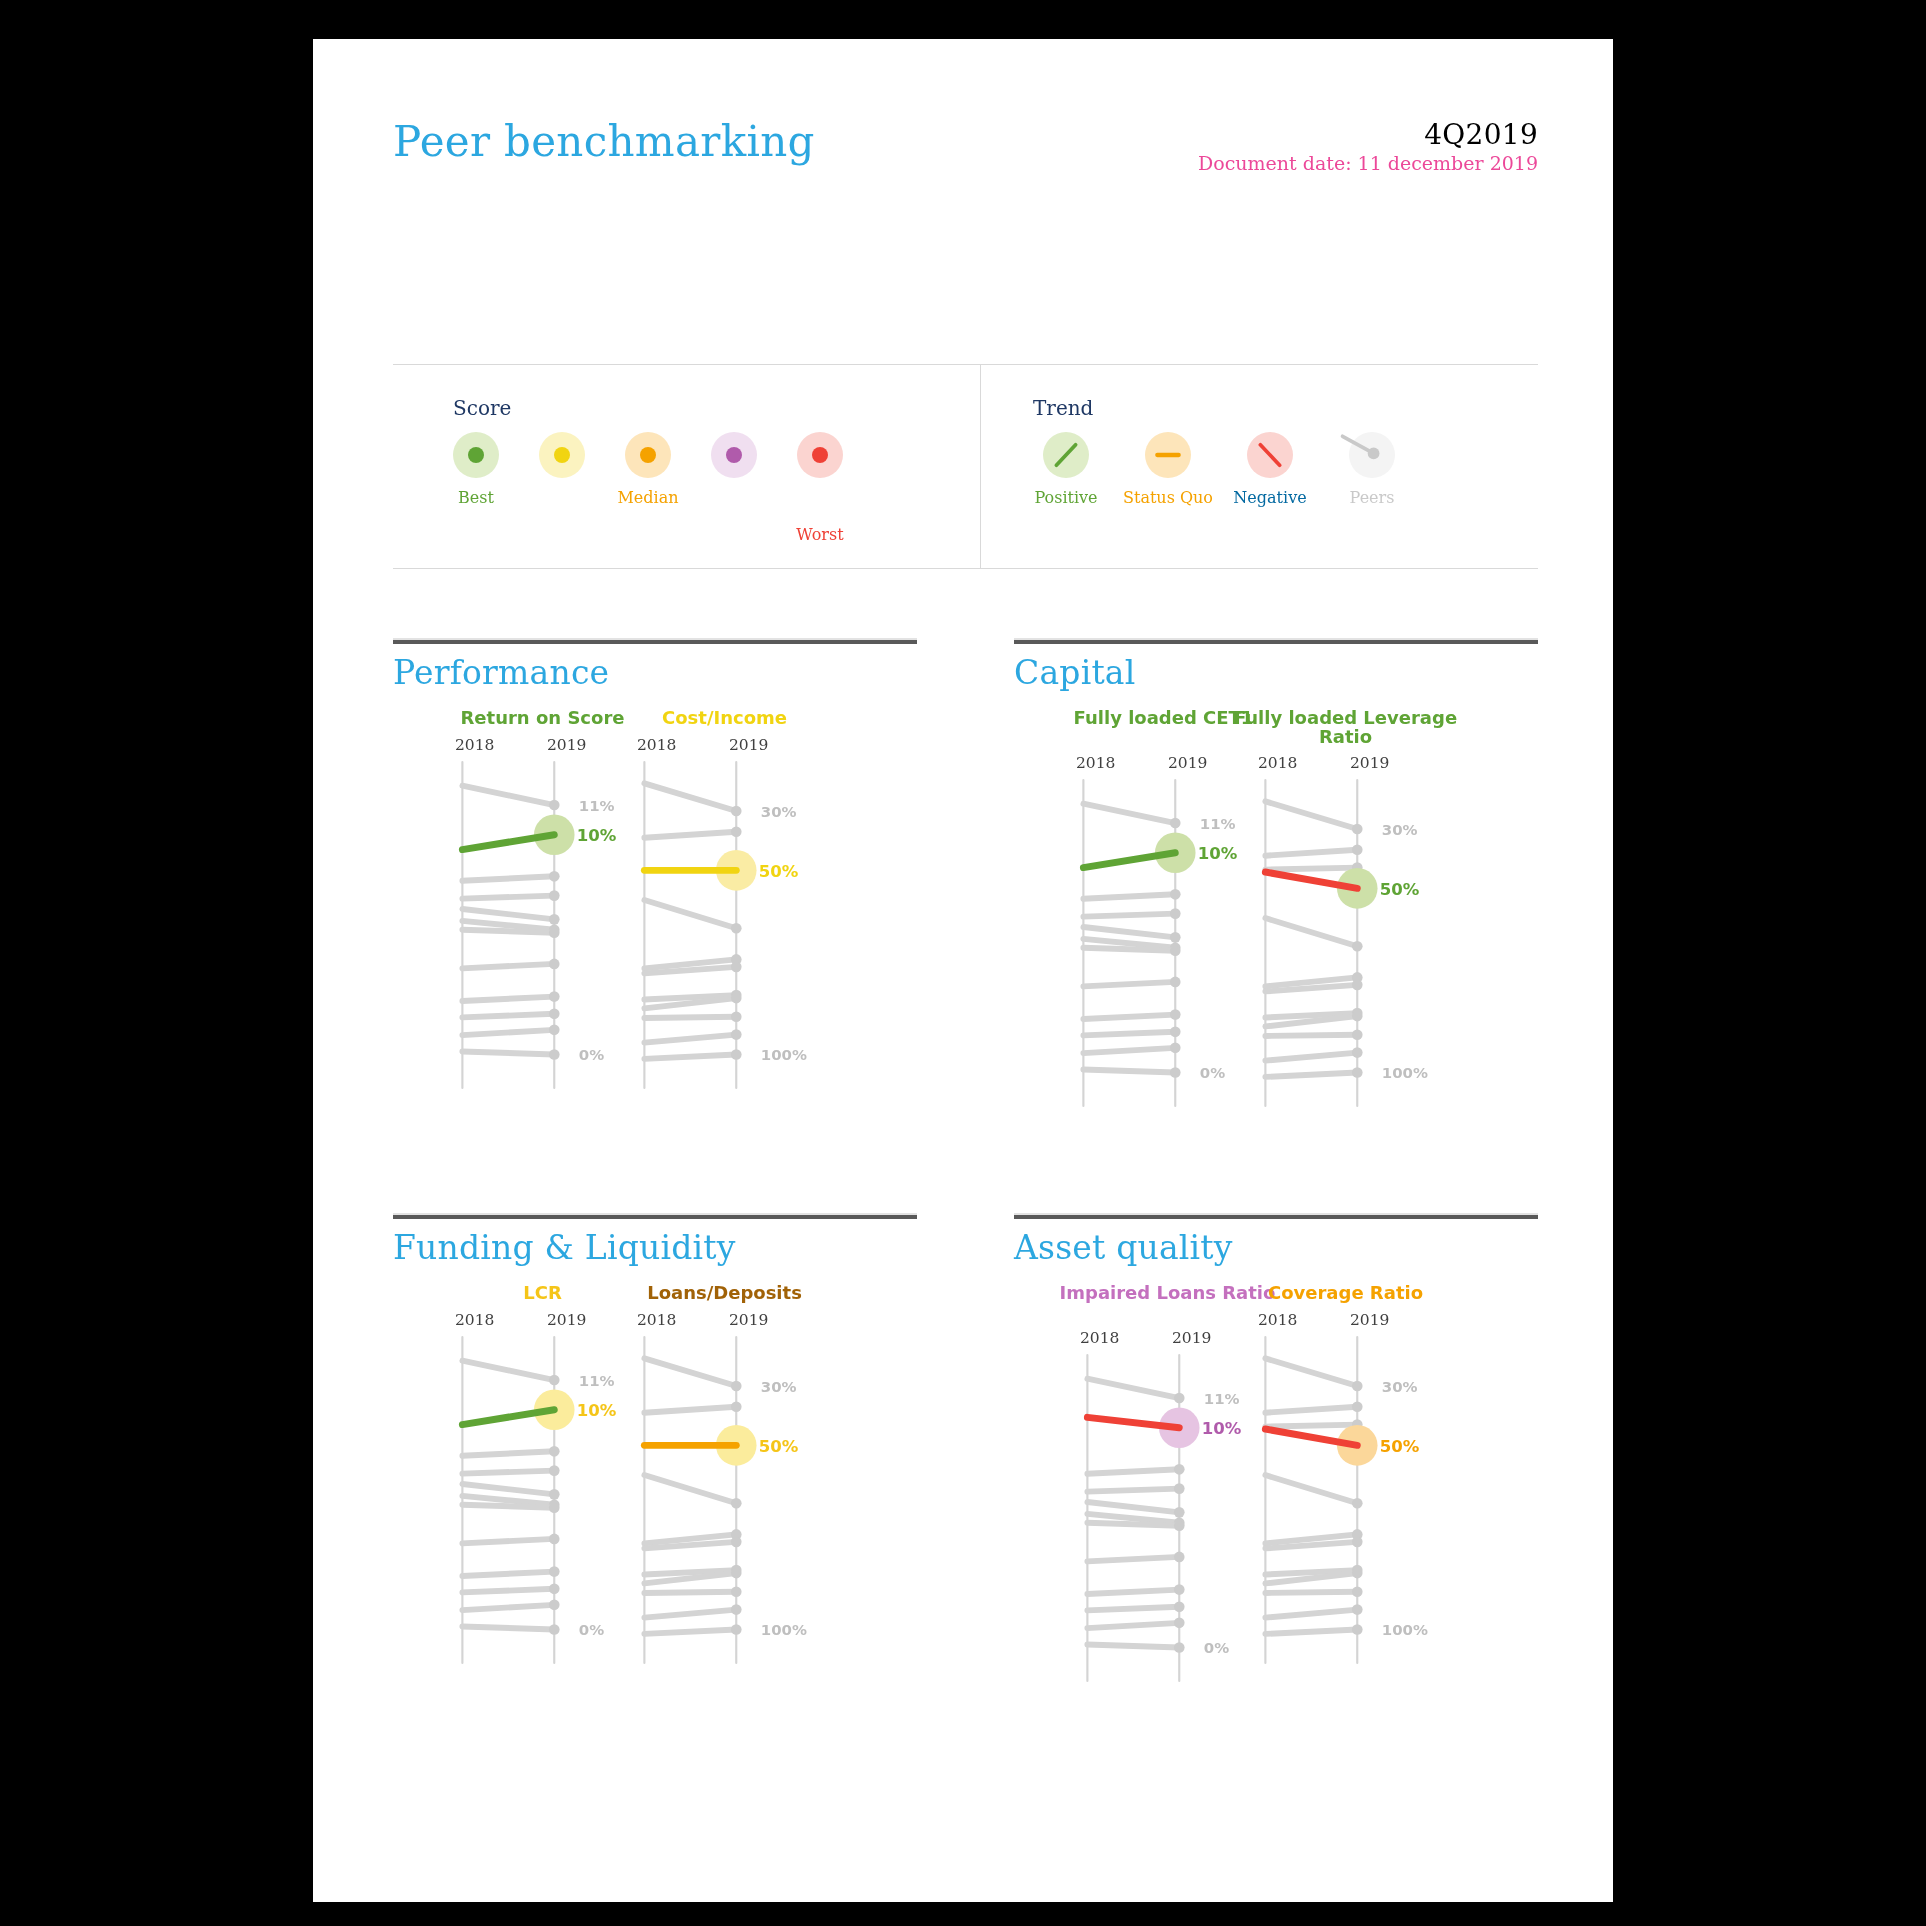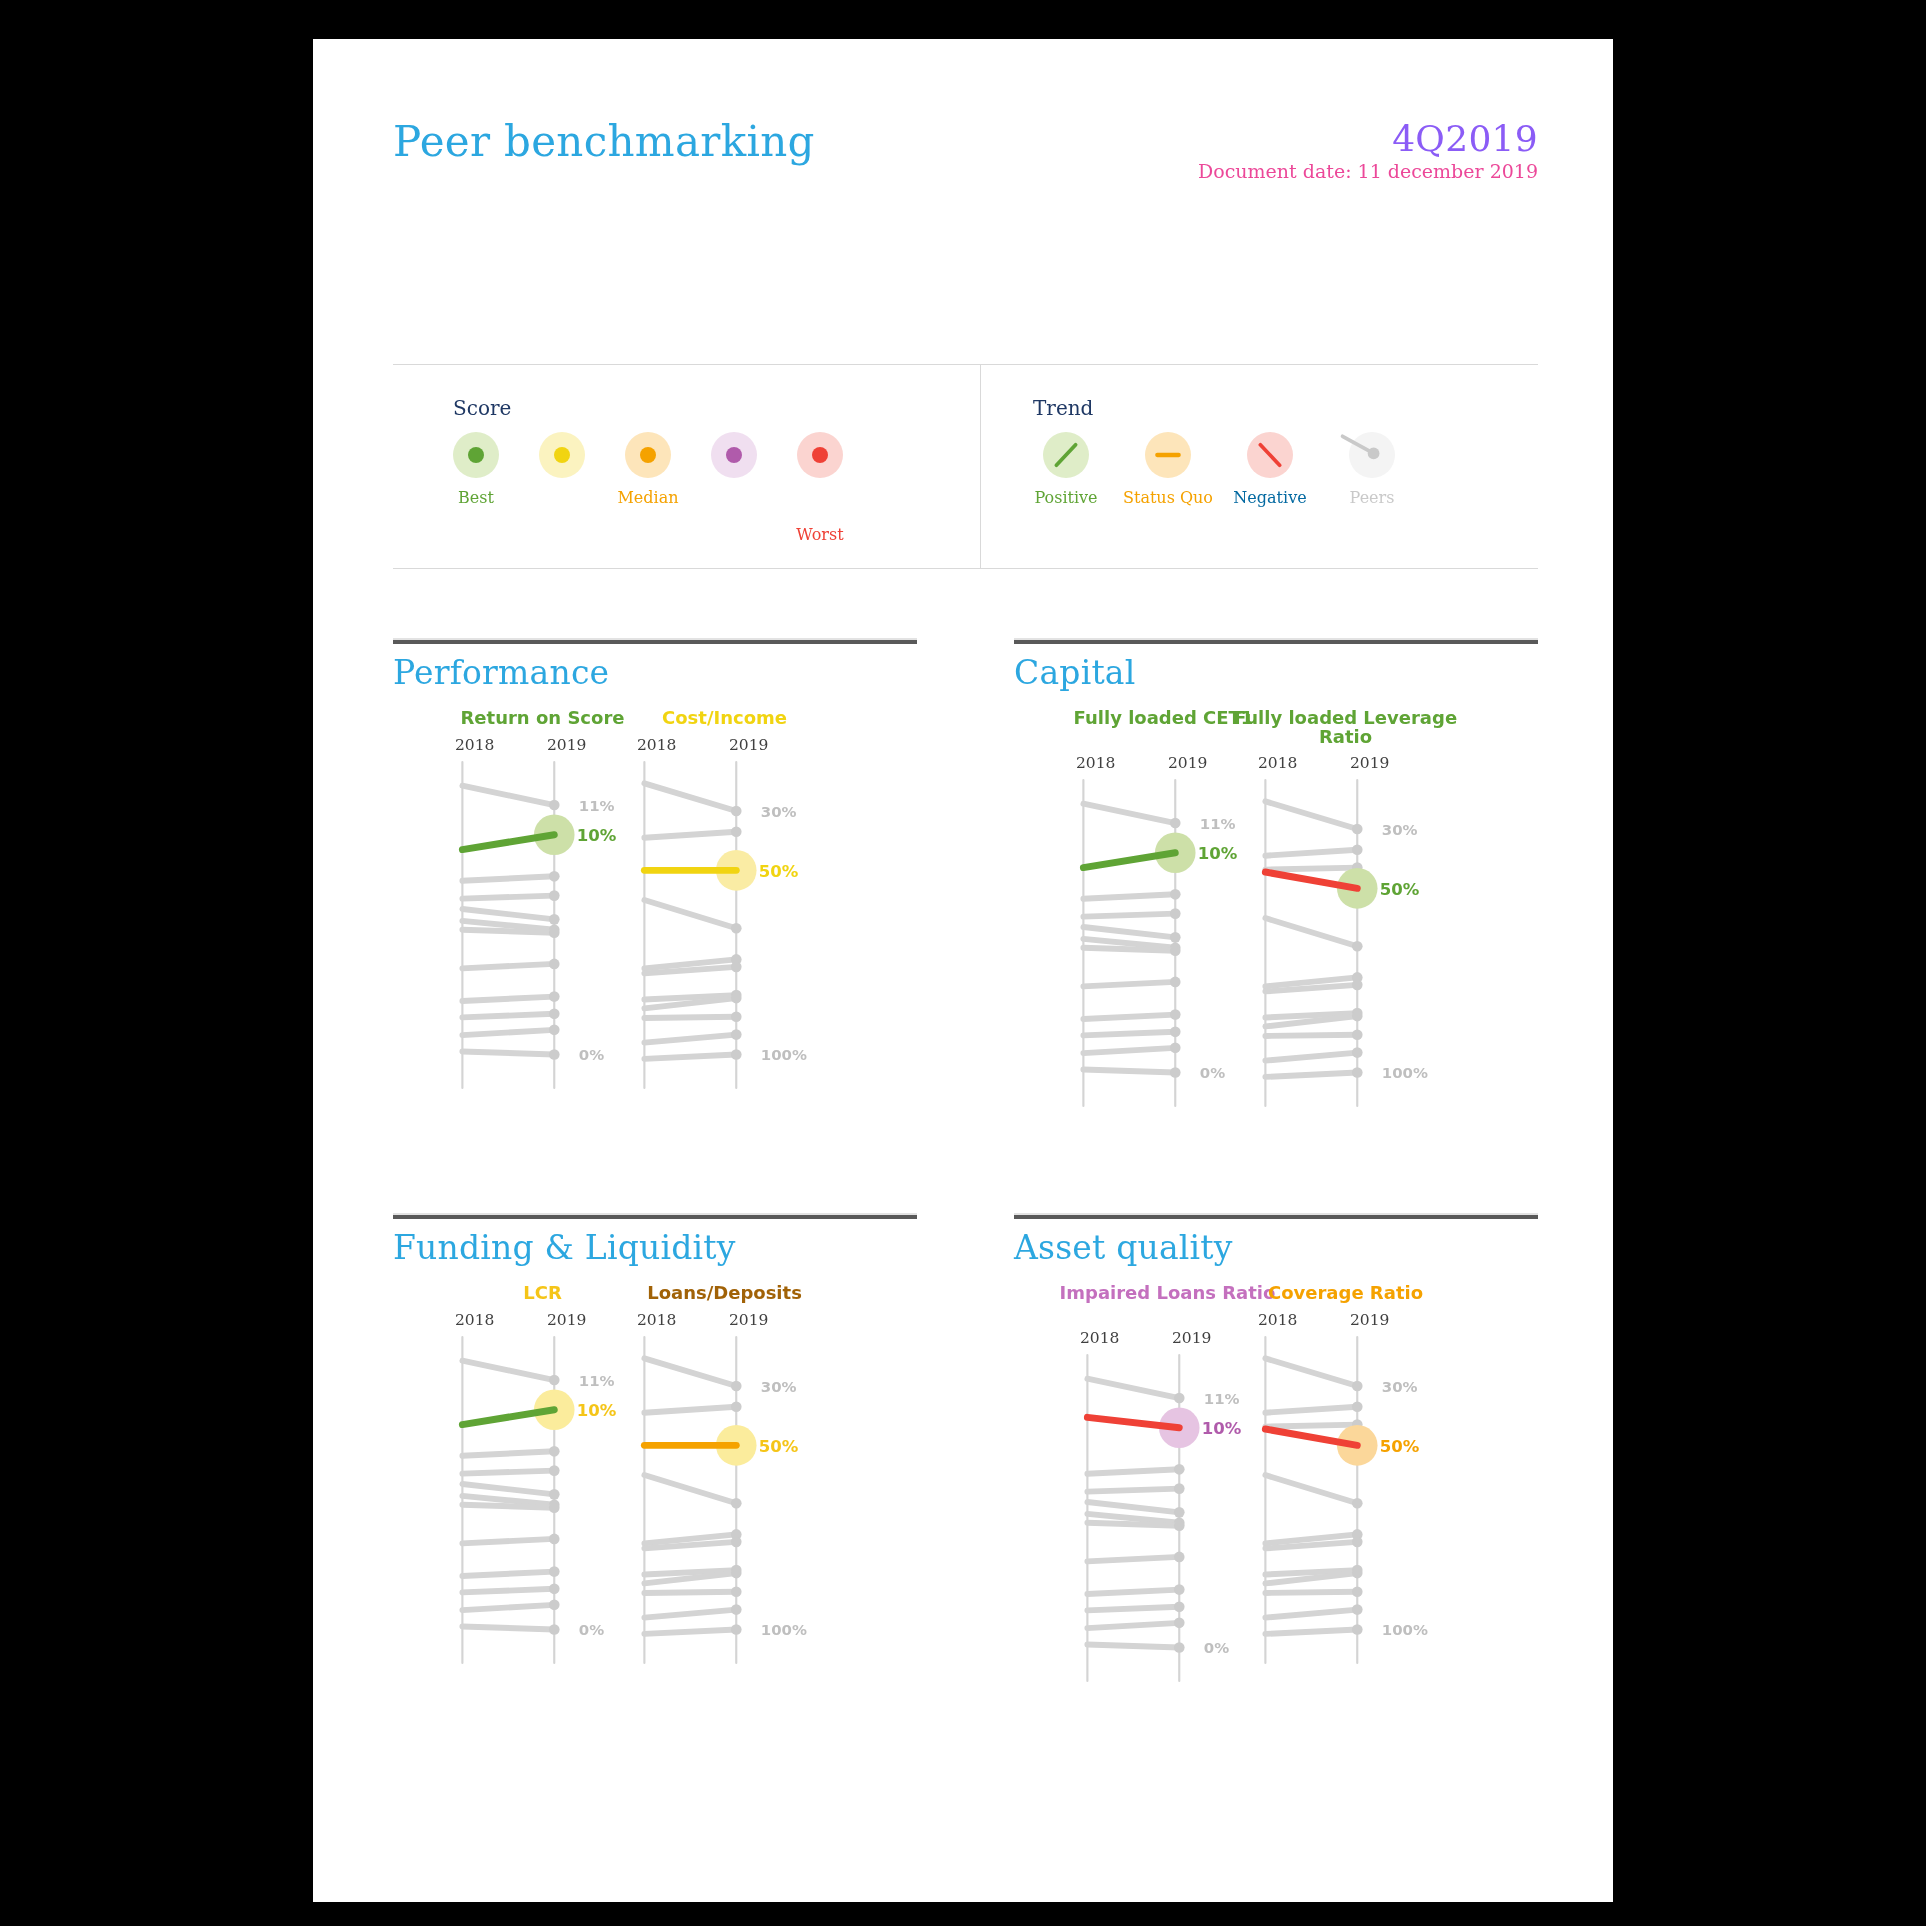--- a/index.html
+++ b/index.html
@@ -4,21 +4,21 @@
 <style>
   html,body{margin:0;padding:0;background:#000;}
   body{width:1926px;height:1926px;font-family:"DejaVu Sans",sans-serif;}
   .page{position:absolute;left:313px;top:39px;width:1300px;height:1863px;background:#fff;}
 
   
   .hdr{position:absolute;left:80px;top:78px;width:1145px;height:86px;}
   .hdr-title{position:absolute;left:0;top:0;font-family:"DejaVu Serif",serif;
     font-size:42px;font-weight:400;color:#2ca7e0;letter-spacing:0.3px;white-space:nowrap;}
   .hdr-right{position:absolute;right:0;top:4.3px;text-align:right;}
-  .hdr-q{font-family:"DejaVu Serif",serif;font-size:36px;color:#8b5cf6;letter-spacing:0.3px;line-height:1.02;}
+  .hdr-q{font-family:"DejaVu Serif",serif;font-size:28px;color:#000000;letter-spacing:0.3px;line-height:1.02;}
   .hdr-date{font-family:"DejaVu Serif",serif;font-size:19px;color:#ec4899;margin-top:3.7px;line-height:1.05;}
 
   
   .legend-box{position:absolute;left:80px;top:325px;width:1145px;height:203px;
     border-top:1.6px solid #d9d9d9;border-bottom:1.6px solid #d9d9d9;}
   .legend-split{position:absolute;left:587px;top:0;width:1.1px;height:203px;background:#d9d9d9;}
   .legend-half{position:absolute;top:0;height:203px;}
   .legend-half.left{left:0;width:587px;}
   .legend-half.right{left:589px;width:556px;}
   .legend-head{position:absolute;font-family:"DejaVu Serif",serif;font-size:20px;color:#1f3864;}

